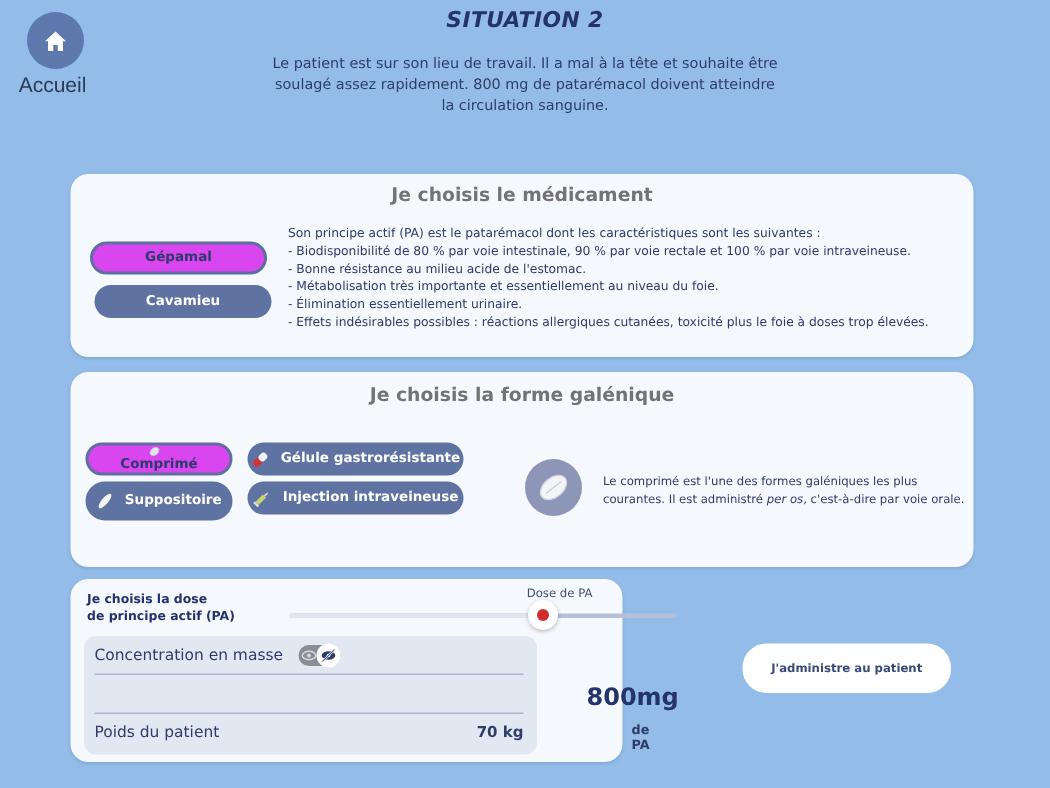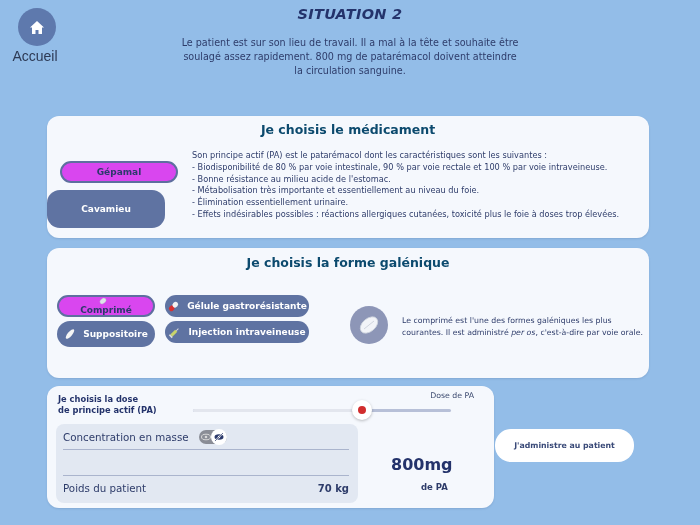--- a/index.html
+++ b/index.html
@@ -28,21 +28,21 @@
     .intro {
       position: absolute; left: 180px; width: 340px; top: 36px; text-align: center;
       font-size: 9.6px; line-height: 14px; color: #2e3c6a;
     }
     .card {
       position: absolute; background: #f5f8fd; border-radius: 12px;
       box-shadow: 0 1px 2px rgba(40,60,110,0.15);
     }
     .card-title {
       position: absolute; left: 0; width: 100%; text-align: center;
-      font-weight: bold; font-size: 12.5px; color: #0c4a6e;
+      font-weight: bold; font-size: 12.5px; color: #737373;
     }
     .pill {
       position: absolute; border-radius: 13px; font-weight: bold;
       font-size: 9px; display: flex; align-items: center; justify-content: center;
       cursor: pointer;
     }
     .pill.selected { background: #d946ef; border: 2px solid #5e6f9f; color: #2c3a6b; }
     .pill.unselected { background: #5f73a2; color: #ffffff; }
     .pill .ico { margin-right: 7px; display: inline-block; }
     .med-desc {
@@ -120,21 +120,21 @@
 </div>
 
 <div class="title">SITUATION 2</div>
 <div class="intro">Le patient est sur son lieu de travail. Il a mal à la tête et souhaite être soulagé assez rapidement. 800 mg de patarémacol doivent atteindre la circulation sanguine.</div>
 
 <div class="card" style="left:47px; top:116px; width:602px; height:122px;">
   <div class="card-title" style="top:6px;">Je choisis le médicament</div>
   <div class="pill selected" style="left:13px; top:45px; width:118px; height:22px;">
     <span>Gépamal</span>
   </div>
-  <div class="pill unselected" style="left:0; top:74px; width:118px; height:38px;">
+  <div class="pill unselected" style="left:16px; top:74px; width:118px; height:22px;">
     <span>Cavamieu</span>
   </div>
   <div class="med-desc">
     <div>Son principe actif (PA) est le patarémacol dont les caractéristiques sont les suivantes :</div>
     <div>- Biodisponibilité de 80 % par voie intestinale, 90 % par voie rectale et 100 % par voie intraveineuse.</div>
     <div>- Bonne résistance au milieu acide de l'estomac.</div>
     <div>- Métabolisation très importante et essentiellement au niveau du foie.</div>
     <div>- Élimination essentiellement urinaire.</div>
     <div>- Effets indésirables possibles : réactions allergiques cutanées, toxicité plus le foie à doses trop élevées.</div>
   </div>
@@ -179,21 +179,21 @@
     <svg width="24" height="24" viewBox="0 0 24 24">
       <ellipse cx="12" cy="12" rx="10" ry="6.5" transform="rotate(-40 12 12)" fill="#f2f4f8" stroke="#cfd4de" stroke-width="0.8"></ellipse>
       <line x1="7" y1="16" x2="17" y2="8" stroke="#c6ccd6" stroke-width="0.8"></line>
     </svg>
   </div>
   <div class="form-desc">
     <span>Le comprimé est l'une des formes galéniques les plus courantes. Il est administré </span><em>per os</em><span>, c'est-à-dire par voie orale.</span>
   </div>
 </div>
 
-<div class="card" style="left:47px; top:386px; width:447px; height:122px;">
+<div class="card" style="left:47px; top:386px; width:368px; height:122px;">
   <div class="dose-label">
     <div>Je choisis la dose</div>
     <div>de principe actif (PA)</div>
   </div>
   <div class="slider-cap">Dose de PA</div>
   <div class="slider-track">
     <div class="slider-fill"></div>
   </div>
   <div class="slider-thumb">
     <div class="dot"></div>

